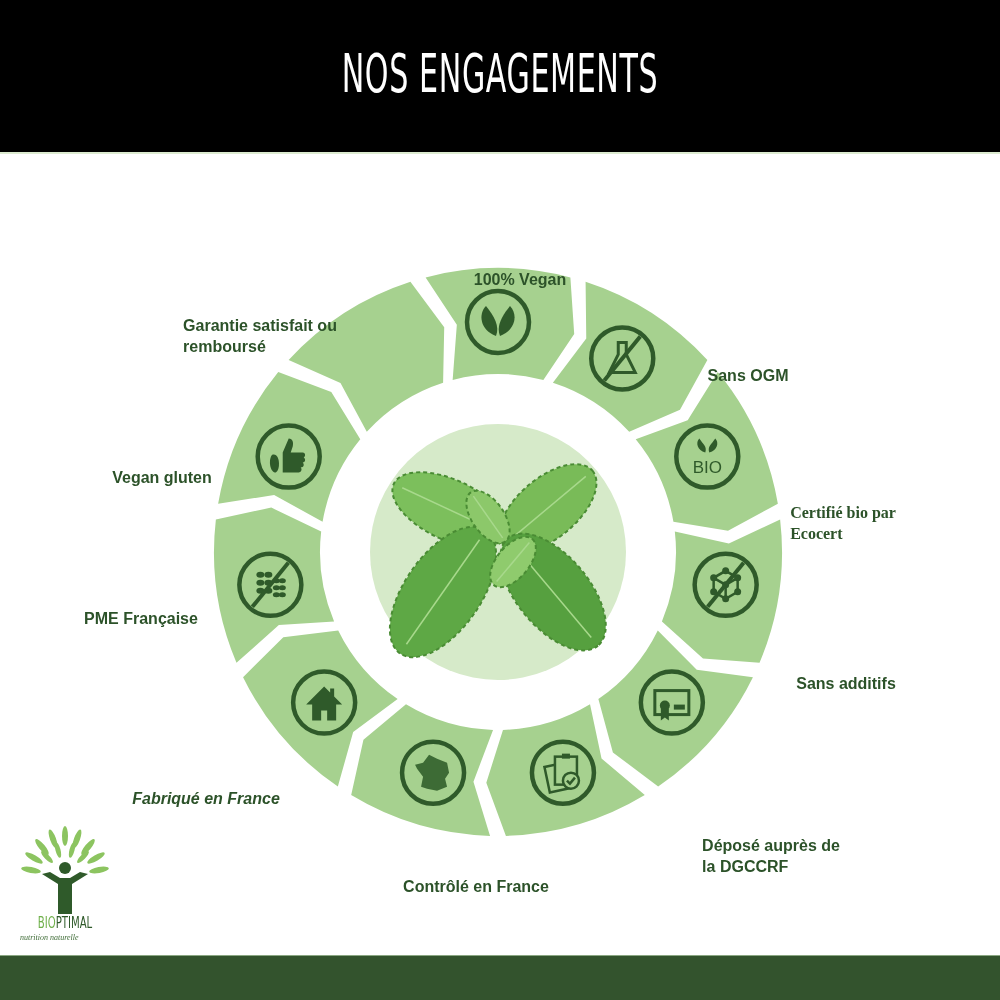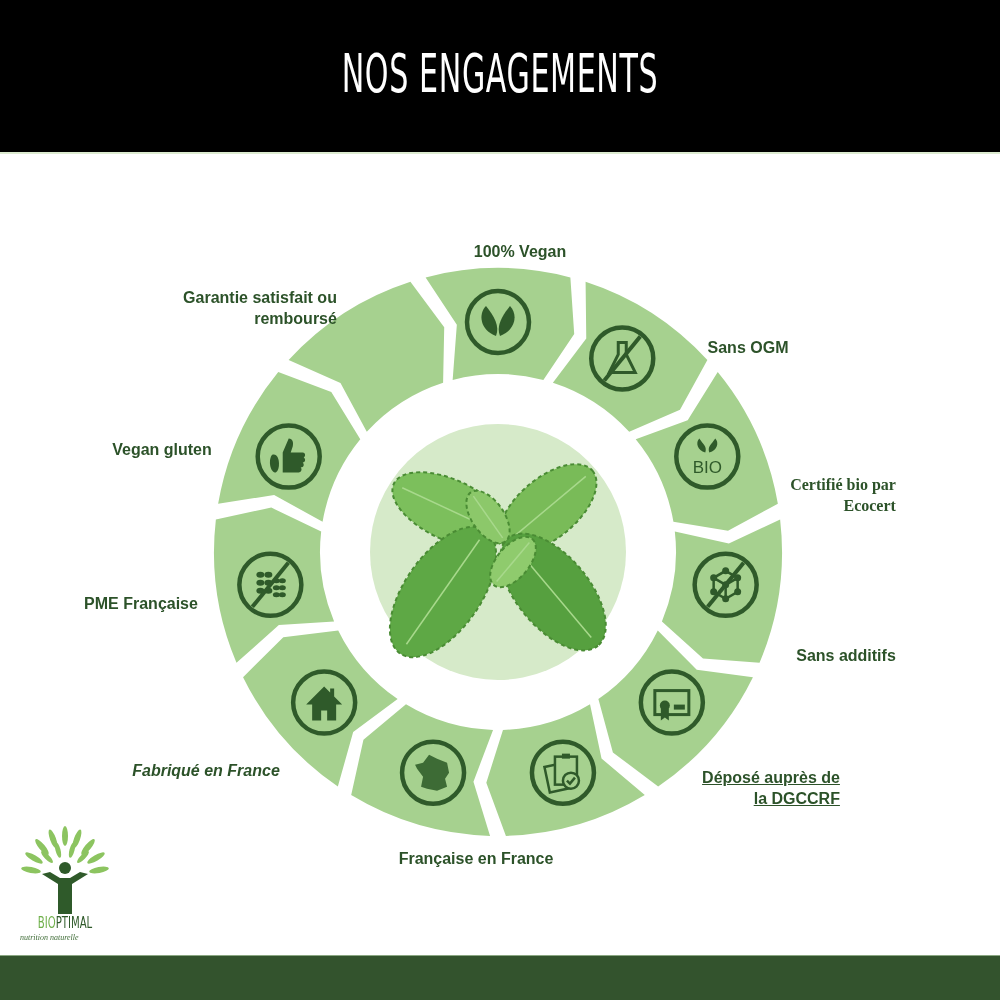--- a/index.html
+++ b/index.html
@@ -5,21 +5,21 @@
   html, body { margin:0; padding:0; }
   body { width:1000px; height:1000px; position:relative; overflow:hidden; background:#ffffff; font-family:"Liberation Sans", sans-serif; }
   .header { position:absolute; left:0; top:0; width:1000px; height:152px; background:#000000; }
   .header-title { position:absolute; left:0; right:0; top:34px; text-align:center; color:#ffffff;
     font-family:"DejaVu Sans Condensed","DejaVu Sans", sans-serif; font-size:54px; font-weight:normal;
     letter-spacing:1px; transform:scaleX(0.62); transform-origin:center; line-height:80px; }
   .header-line { position:absolute; left:0; top:152px; width:1000px; height:2px; background:#dcebd0; }
   .footer { position:absolute; left:0; top:956px; width:1000px; height:44px; background:#33532d; }
   .footer-line { position:absolute; left:0; top:955px; width:1000px; height:2px; background:#8aa782; }
   #ring { position:absolute; left:0; top:0; }
-  .label { position:absolute; color:#2c5229; font-family:"Liberation Sans", sans-serif; font-weight:bold; font-size:16px; line-height:21px; text-align:right; white-space:nowrap; transform:translate(-50%,-50%); }
+  .label { position:absolute; color:#2c5229; font-family:"Liberation Sans", sans-serif; font-weight:bold; font-size:16px; line-height:21px; text-align:left; white-space:nowrap; transform:translate(-50%,-50%);margin-top:28px; }
   .logo { position:absolute; left:20px; top:826px; width:90px; height:120px;text-decoration:underline; }
   .logo-name { position:absolute; left:0; width:90px; top:88px; text-align:center; color:#6fb04a; font-family:"DejaVu Sans Condensed","DejaVu Sans", sans-serif; font-size:15px; letter-spacing:0px; transform:scaleX(0.75); }
   .logo-name b { color:#2f5a2a; font-weight:normal; }
   .logo-sub { position:absolute; left:0; width:90px; top:107px; color:#3d6b35; font-family:"Liberation Serif", serif; font-style:italic; font-size:8px; }
 </style>
 </head>
 <body>
 
 <div class="header">
   <div class="header-title">NOS ENGAGEMENTS</div>
@@ -125,24 +125,24 @@
       <path d="M-6,-4 L0,-18 C4,-18 5,-14 4,-10 L2,-4 L14,-4 C17,-4 17,0 15,1 C17,2 17,6 14,6 C16,8 15,11 12,11 C14,13 12,16 10,16 L-6,16 Z" fill="#2f5a2a"></path>
       <path d="M-16,-2 C-8,-4 -8,16 -14,16 C-20,14 -20,0 -16,-2 Z" fill="#2f5a2a"></path>
     </g>
   </svg>
 
 <div id="labels">
     <div class="label" style="left: 520px; top: 251px;">100% Vegan</div>
     <div class="label" style="left: 748px; top: 347px;">Sans OGM</div>
     <div class="label" style="left: 843px; top: 495px; font-family: Liberation Serif, serif;">Certifié bio par<br>Ecocert</div>
     <div class="label" style="left: 846px; top: 655px;">Sans additifs</div>
-    <div class="label" style="left: 771px; top: 788px; text-decoration: underline;">Déposé auprès de<br>la DGCCRF</div>
-    <div class="label" style="left: 476px; top: 858px;">Française en France</div>
+    <div class="label" style="left: 771px; top: 828px;">Déposé auprès de<br>la DGCCRF</div>
+    <div class="label" style="left: 476px; top: 858px;">Contrôlé en France</div>
     <div class="label" style="left: 206px; top: 770px; font-style: italic;">Fabriqué en France</div>
-    <div class="label" style="left: 141px; top: 603px;">PME Française</div>
+    <div class="label" style="left: 141px; top: 590px;">PME Française</div>
     <div class="label" style="left: 162px; top: 449px;">Vegan gluten</div>
     <div class="label" style="left: 260px; top: 308px;">Garantie satisfait ou<br>remboursé</div>
   </div>
 
 <div class="logo">
   <svg width="90" height="90" viewBox="0 0 90 90">
     <g fill="#8cc460">
       <ellipse cx="45" cy="10" rx="3" ry="10"></ellipse>
       <ellipse cx="33" cy="13" rx="3" ry="10" transform="rotate(-20 33 13)"></ellipse>
       <ellipse cx="57" cy="13" rx="3" ry="10" transform="rotate(20 57 13)"></ellipse>

